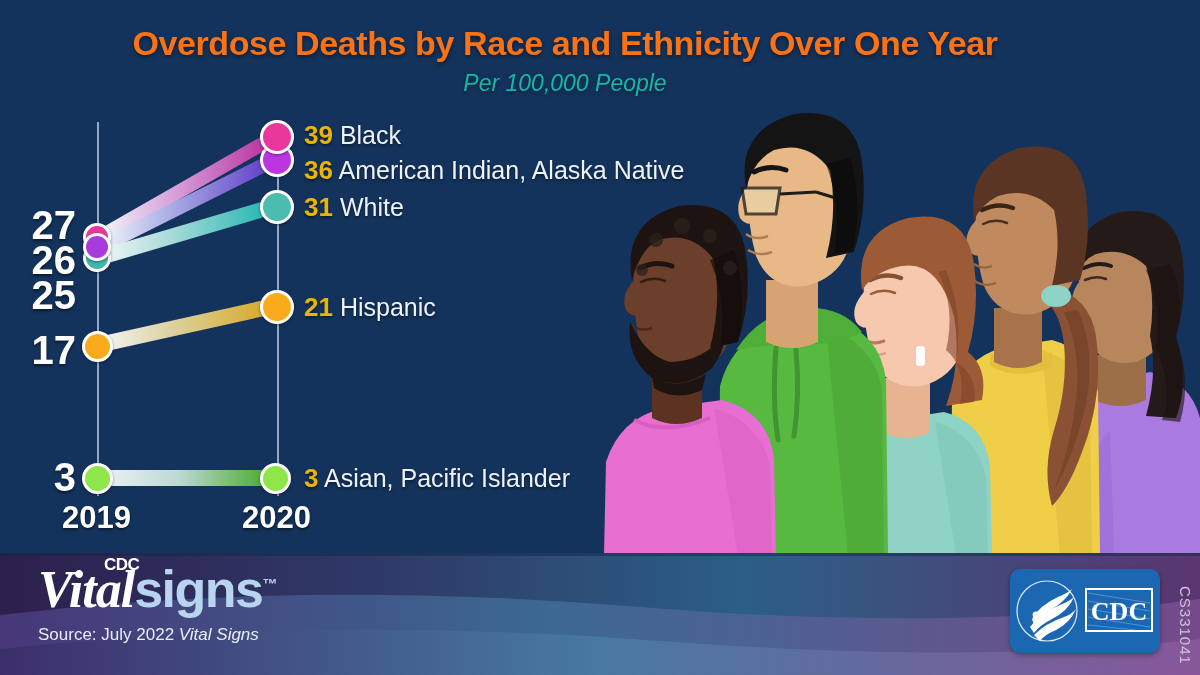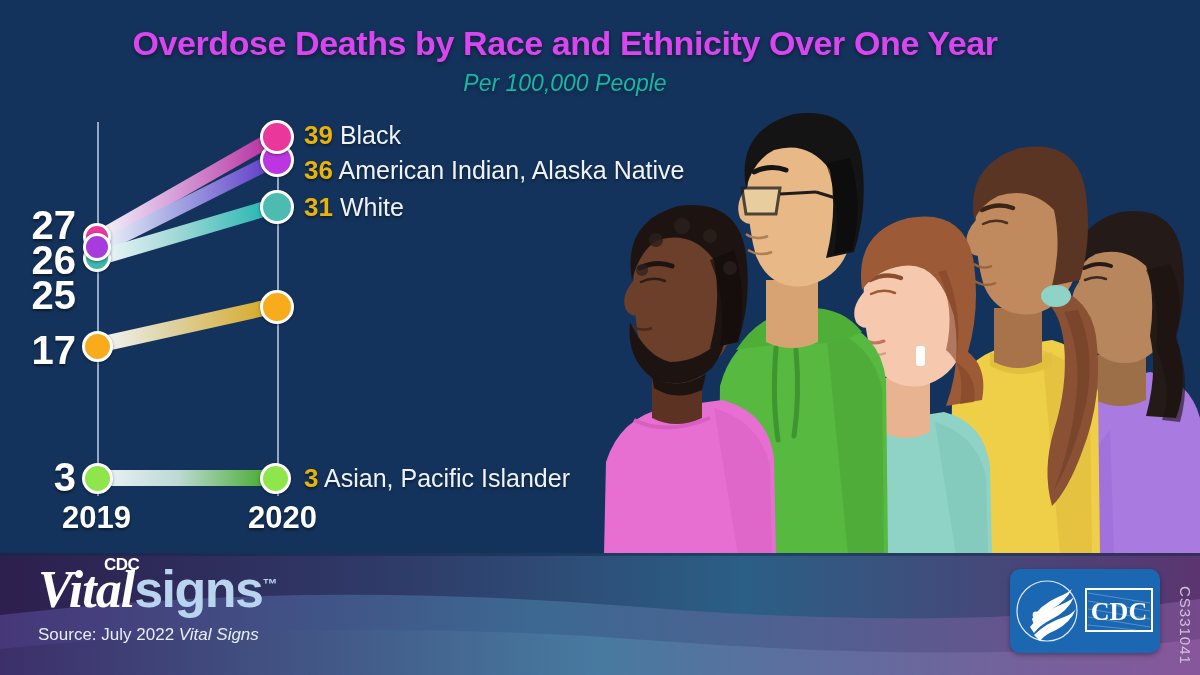--- a/index.html
+++ b/index.html
@@ -10,21 +10,21 @@
     overflow:hidden;
     position:relative;
   }
 
   #stage { position:absolute; inset:0; width:1200px; height:675px; overflow:hidden; }
 
   
   .title {
     position:absolute; top:24px; left:0; width:1130px;
     text-align:center;
-    font-size:34px; font-weight:bold; color:#d946ef;
+    font-size:34px; font-weight:bold; color:#f97316;
     letter-spacing:-0.4px;
     text-shadow:0 2px 4px rgba(0,0,0,.45);
   }
   .subtitle {
     position:absolute; top:70px; left:0; width:1130px;
     text-align:center;
     font-size:23px; font-style:italic; color:#14b8a6;
     text-shadow:0 2px 4px rgba(0,0,0,.4);
   }
 
@@ -323,27 +323,31 @@
       <span>Black</span>
     </div>
     <div class="endlabel" style="left:304px; top:155px;">
       <b>36</b>
       <span>American Indian, Alaska Native</span>
     </div>
     <div class="endlabel" style="left:304px; top:192px;">
       <b>31</b>
       <span>White</span>
     </div>
+    <div class="endlabel" style="left:304px; top:292px;">
+      <b>21</b>
+      <span>Hispanic</span>
+    </div>
     <div class="endlabel" style="left:304px; top:463px;">
       <b>3</b>
       <span>Asian, Pacific Islander</span>
     </div>
 
     <div class="xlab" style="left:62px; top:500px;">2019</div>
-    <div class="xlab" style="left:248px; top:500px;">2020</div>
+    <div class="xlab" style="left:242px; top:500px;">2020</div>
   </div>
 
   <div id="footer">
     <svg width="1200" height="122" viewBox="0 0 1200 122" style="position:absolute;left:0;top:0;">
       <defs>
         <linearGradient id="footBase" x1="0" y1="0" x2="1" y2="0">
           <stop offset="0%" stop-color="#2d1f4e"></stop>
           <stop offset="32%" stop-color="#2f3a68"></stop>
           <stop offset="62%" stop-color="#2b5f85"></stop>
           <stop offset="100%" stop-color="#5b3570"></stop>

